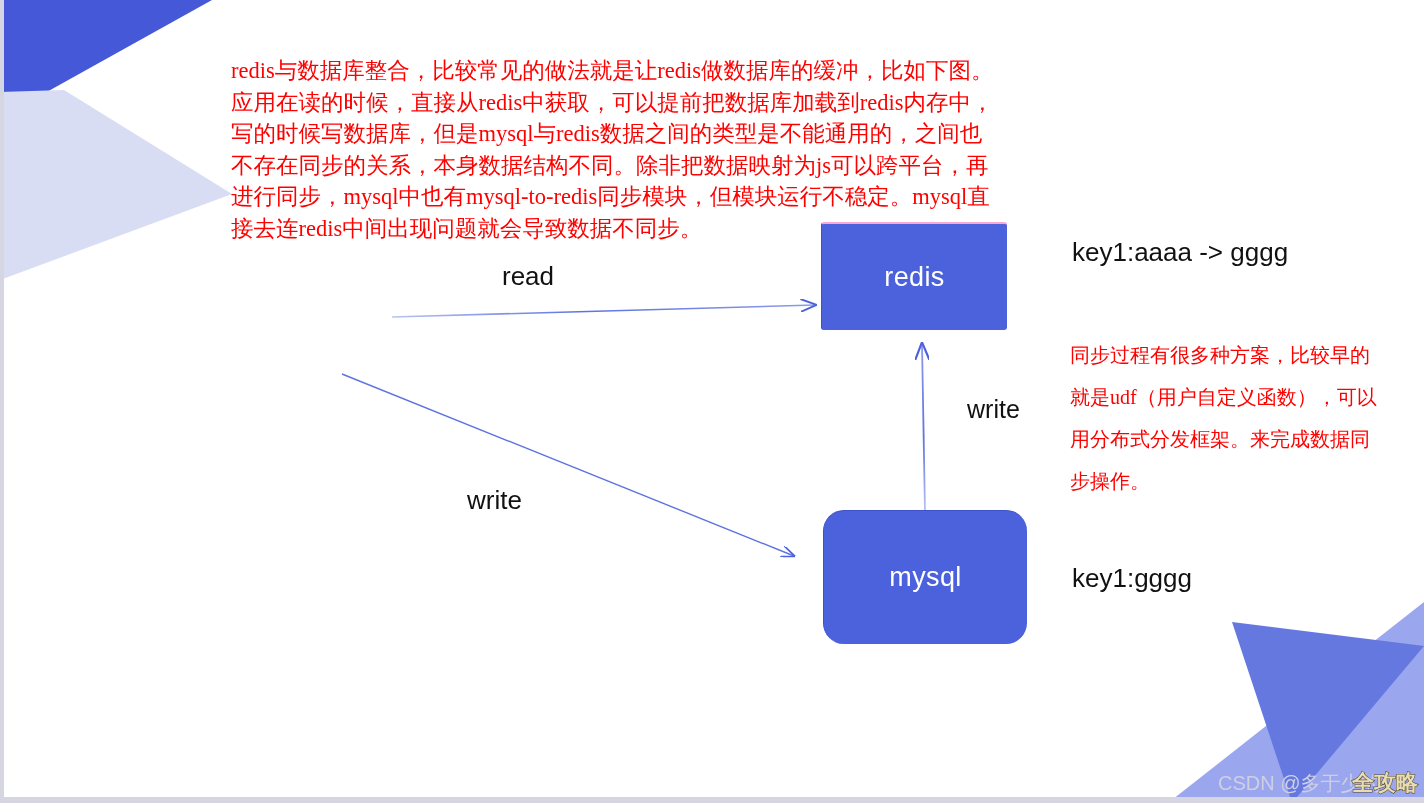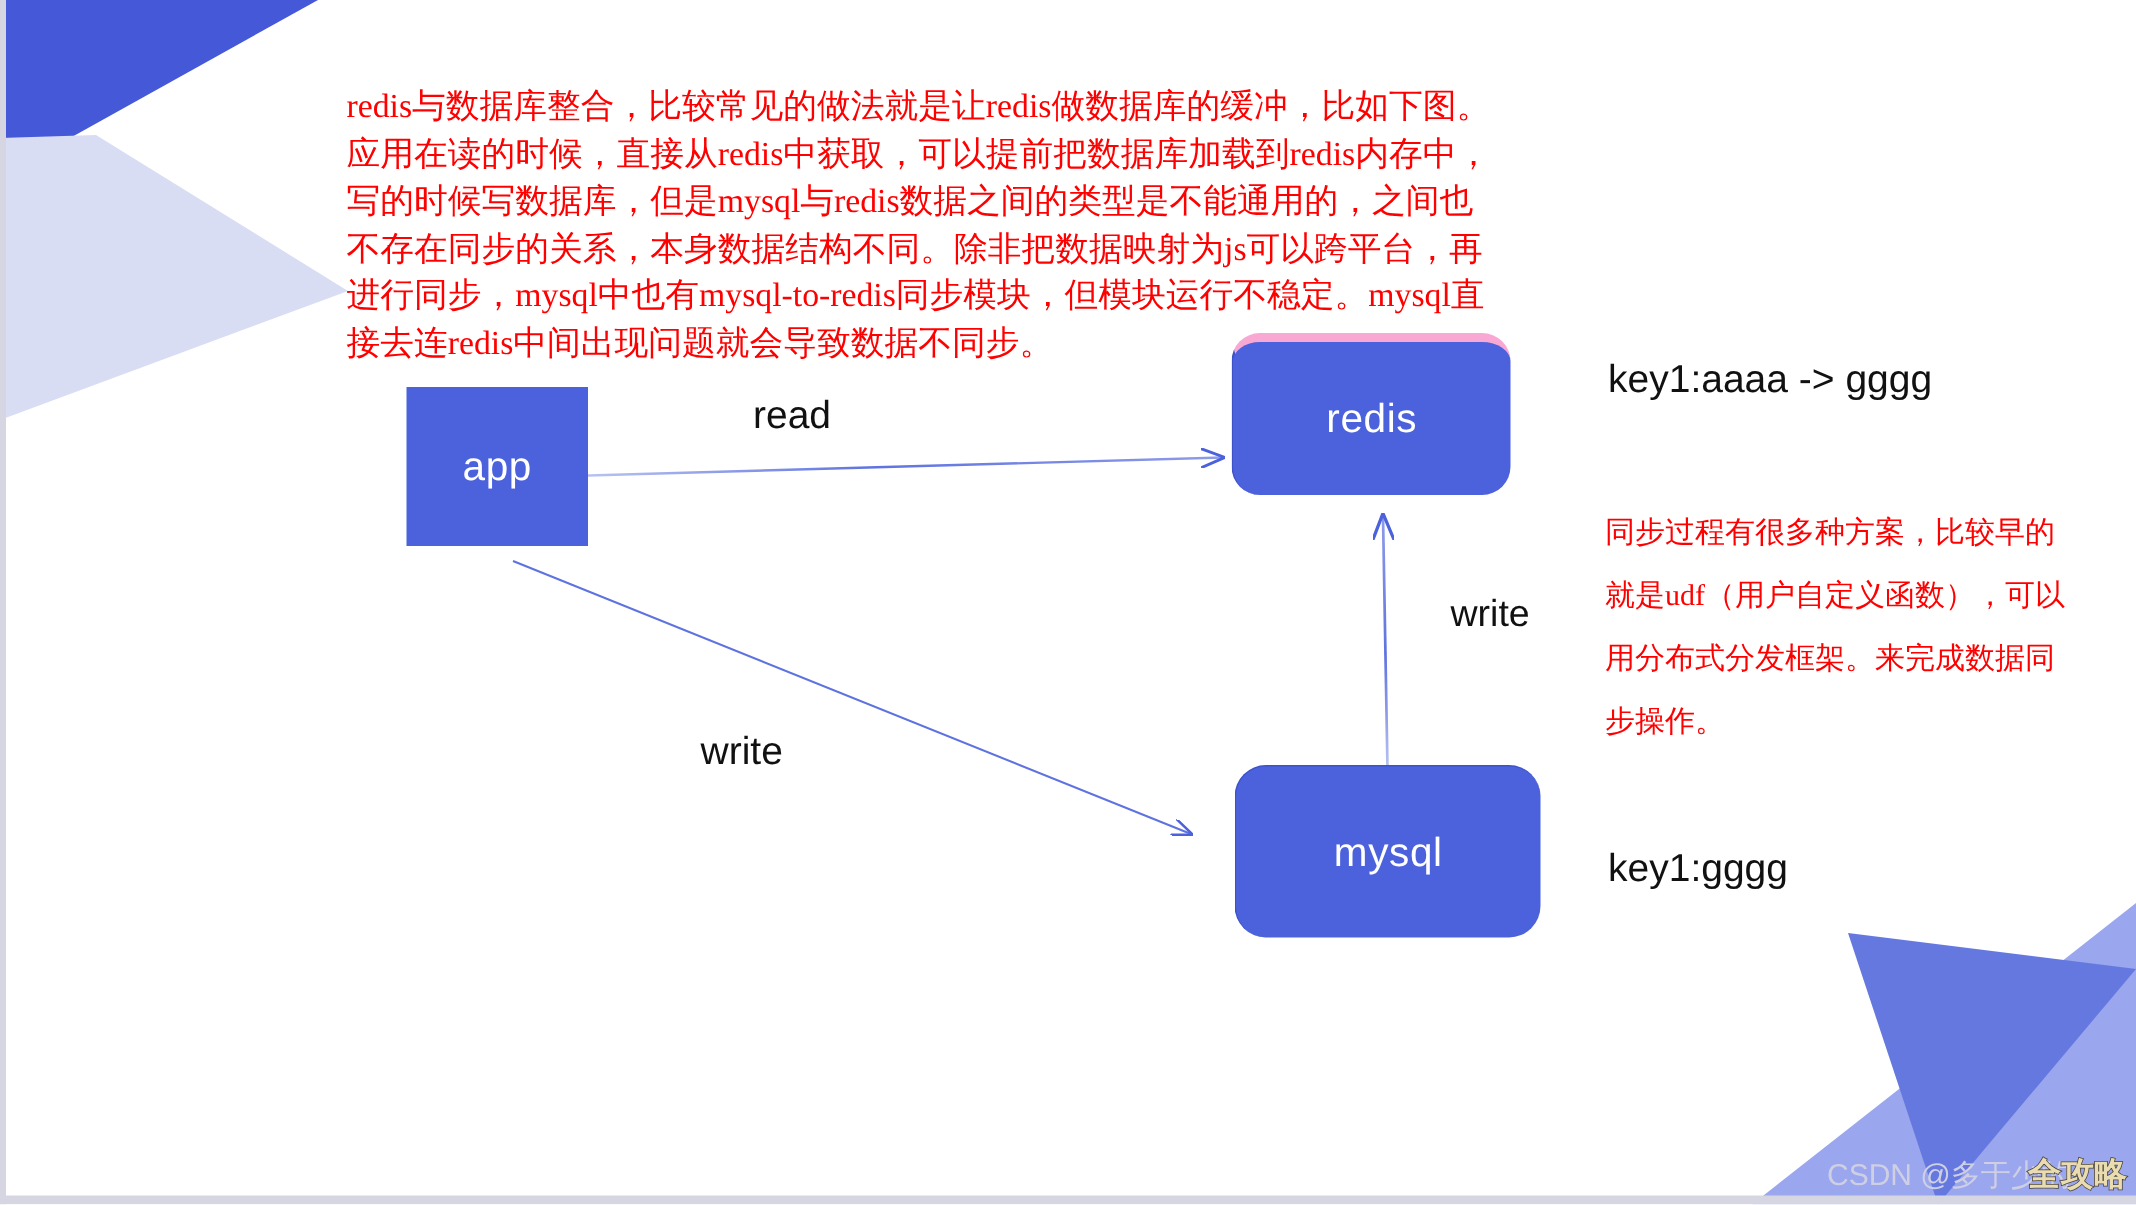--- a/index.html
+++ b/index.html
@@ -67,29 +67,29 @@
     top: 258px;
     width: 121px;
     height: 106px;
     border-radius: 0px;
   }
   #node-redis {
     left: 821px;
     top: 222px;
     width: 186px;
     height: 108px;
-    border-radius: 19px;
-    border-top: 6px solid #f9a8d4;
+    border-radius: 3px;
+    border-top: 2px solid #f9a8d4;
     border-left: 1px solid #3d52c9;
   }
   #node-mysql {
     left: 823px;
     top: 510px;
     width: 204px;
-    height: 115px;
+    height: 134px;
     border-radius: 21px;
     border-top: 1px solid #3d52c9;
     border-left: 1px solid #3d52c9;
   }
 
   
   .edge-label {
     position: absolute;
     color: #111111;
     font-family: "Liberation Sans", sans-serif;
@@ -176,21 +176,20 @@
 写的时候写数据库，但是mysql与redis数据之间的类型是不能通用的，之间也
 不存在同步的关系，本身数据结构不同。除非把数据映射为js可以跨平台，再
 进行同步，mysql中也有mysql-to-redis同步模块，但模块运行不稳定。mysql直
 接去连redis中间出现问题就会导致数据不同步。</div>
 
   <div class="red-note" id="note-sync">同步过程有很多种方案，比较早的
 就是udf（用户自定义函数），可以
 用分布式分发框架。来完成数据同
 步操作。</div>
 
-  <div class="node" id="node-app">app</div>
 
   <div class="node" id="node-redis">redis</div>
 
   <div class="node" id="node-mysql">mysql</div>
 
   <div class="edge-label" id="label-read">read</div>
 
   <div class="edge-label" id="label-write">write</div>
 
   <div class="edge-label" id="label-sync">write</div>

